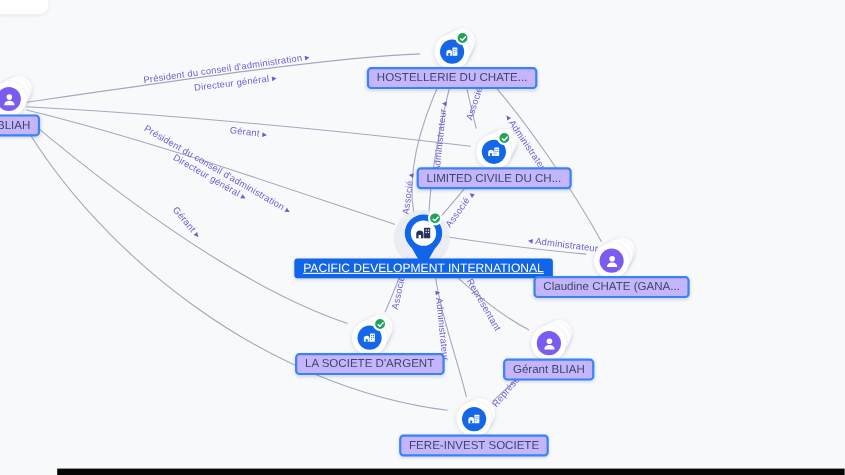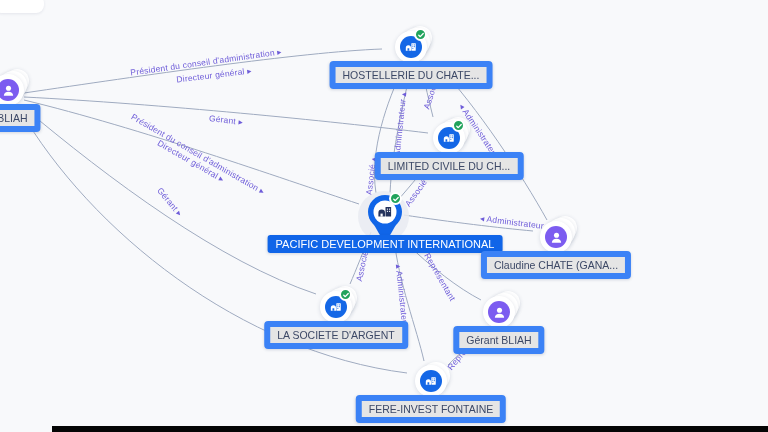--- a/index.html
+++ b/index.html
@@ -25,33 +25,33 @@
   }
   .company .disc{background:#1467e6;}
   .person .disc{background:#7c5cf0;}
   .badge{
     position:absolute;left:3px;top:-19px;width:13px;height:13px;border-radius:50%;
     background:#21a35c;border:2px solid #ffffff;box-sizing:border-box;
     display:flex;align-items:center;justify-content:center;z-index:4;
   }
   .pill{
     position:absolute;top:14px;left:0;transform:translateX(-50%);
-    background:#e5e5e5;border:6px solid #3b82f6;border-radius:4px;
+    background:#c4b5fd;border:2px solid #3b82f6;border-radius:4px;
     box-shadow:0 1px 3px rgba(45,62,99,.18);
     padding:2px 7px;font-size:10.5px;color:#3c4866;white-space:nowrap;z-index:5;
   }
   
   .pacific .pin-halo{
     position:absolute;left:-27px;top:-21px;width:51px;height:51px;border-radius:50%;
     background:#e9ebf1;opacity:.85;
   }
   .pacific .pin{position:absolute;left:-20px;top:-18px;}
   .pacific .pill{
     top:23px;background:#1065e8;border:none;color:#ffffff;font-size:11px;
-    padding:3px 8px;border-radius:3px;
+    padding:3px 8px;border-radius:3px;text-decoration:underline;
   }
   .pacific .badge{left:4px;top:-20px;}
   .artifact-card{
     position:absolute;left:-6px;top:-5px;width:50px;height:18px;border-radius:8px;
     background:#ffffff;box-shadow:0 1px 3px rgba(45,62,99,.10);z-index:0;
   }
   .bottom-bar{
     position:absolute;left:52px;top:426px;width:716px;height:6px;background:#050505;z-index:6;
   }
 </style>
@@ -242,16 +242,16 @@
         <rect x="10.5" y="4.5" width="6.3" height="10.8" rx="0.5" fill="#fff"></rect>
         <rect x="12" y="6.4" width="1.3" height="1.3" fill="#1467e6"></rect>
         <rect x="14.4" y="6.4" width="1.3" height="1.3" fill="#1467e6"></rect>
         <rect x="12" y="8.9" width="1.3" height="1.3" fill="#1467e6"></rect>
         <rect x="14.4" y="8.9" width="1.3" height="1.3" fill="#1467e6"></rect>
         <rect x="12" y="11.4" width="1.3" height="1.3" fill="#1467e6"></rect>
         <path d="M2.6,15.3 v-4.2 a3.7,3.7 0 0 1 7.4,0 v4.2 z" fill="#fff"></path>
         <rect x="5" y="11.8" width="2.5" height="3.5" fill="#1467e6"></rect>
       </svg>
   </span>
-  <span class="pill">FERE-INVEST FONTAINE</span>
+  <span class="pill">FERE-INVEST SOCIETE</span>
 </div>
 
 <div class="bottom-bar"></div>
 
 </body></html>

